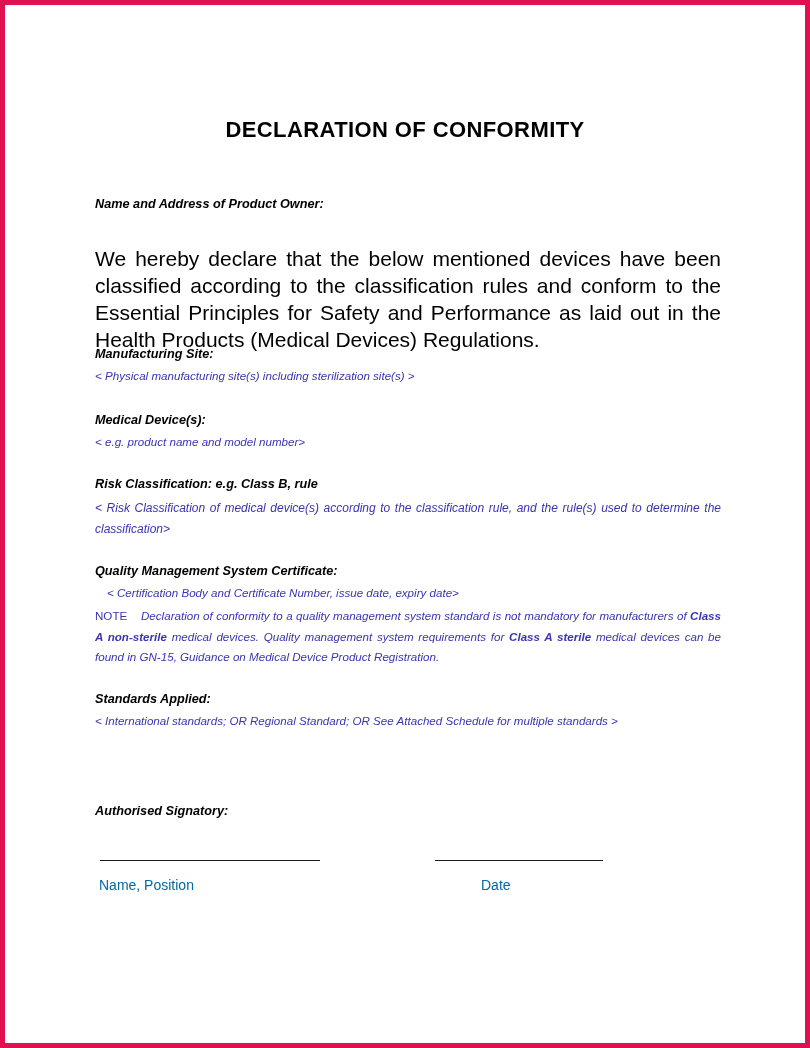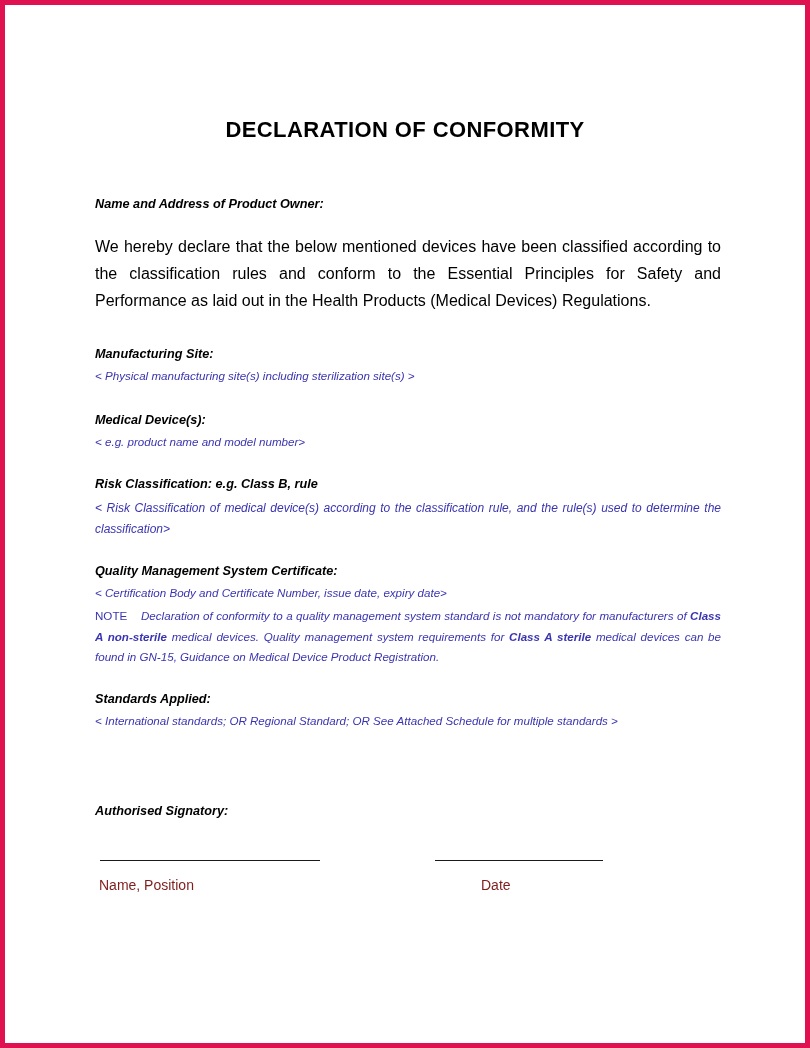--- a/index.html
+++ b/index.html
@@ -84,23 +84,23 @@
     font-size: 12px;
     font-style: italic;
     color: #3a34b0;
     text-align: justify;
     line-height: 21px;
   }
 
   .body-para {
     position: absolute;
     left: 90px;
-    top: 228px;
+    top: 240px;
     width: 626px;
-    font-size: 16px;
+    font-size: 21px;
     color: #000000;
     text-align: justify;
     line-height: 27px;
   }
 
   .note-block {
     position: absolute;
     left: 90px;
     width: 626px;
     font-size: 11.6px;
@@ -142,21 +142,21 @@
     height: 0;
     border-top: 1.4px solid #1a1a1a;
   }
   #sig-rule-name { left: 95px; top: 855px; width: 220px; }
   #sig-rule-date { left: 430px; top: 855px; width: 168px; }
 
   .sig-label {
     position: absolute;
     top: 872px;
     font-size: 14px;
-    color: #7f1d1d;
+    color: #0369a1;
     white-space: nowrap;
   }
   #sig-label-name { left: 94px; }
   #sig-label-date { left: 476px; }
 </style>
 </head>
 <body>
 
 <div id="page">
   <div id="sheet">
@@ -171,21 +171,21 @@
     <div class="heading" style="top:342px;">Manufacturing Site:</div>
     <div class="blue-line" style="top:364px;">&lt; Physical manufacturing site(s) including sterilization site(s) &gt;</div>
 
     <div class="heading" style="top:408px;">Medical Device(s):</div>
     <div class="blue-line" style="top:430px;">&lt; e.g. product name and model number&gt;</div>
 
     <div class="heading" style="top:472px;">Risk Classification: e.g. Class B, rule</div>
     <div class="blue-para" style="top:493px;">&lt; Risk Classification of medical device(s) according to the classification rule, and the rule(s) used to determine the classification&gt;</div>
 
     <div class="heading" style="top:559px;">Quality Management System Certificate:</div>
-    <div class="blue-line" style="top:581px;">&lt; Certification Body and Certificate Number, issue date, expiry date&gt;</div>
+    <div class="blue-line" style="top:581px;margin-left:12px;">&lt; Certification Body and Certificate Number, issue date, expiry date&gt;</div>
 
     <div class="note-block" style="top:601px;">
       <span class="note-label">NOTE</span><span class="note-body">&nbsp;&nbsp;&nbsp;&nbsp;<span>Declaration of conformity to a quality management system standard is not mandatory for manufacturers of </span><b>Class A non-sterile</b><span> medical devices. Quality management system requirements for </span><b>Class A sterile</b><span> medical devices can be found in GN-15, Guidance on Medical Device Product Registration.</span></span>
     </div>
 
     <div class="heading" style="top:687px;">Standards Applied:</div>
     <div class="blue-line" style="top:709px;">&lt; International standards; OR Regional Standard; OR See Attached Schedule for multiple standards &gt;</div>
 
 
     <div class="heading" style="top:799px;">Authorised Signatory:</div>

